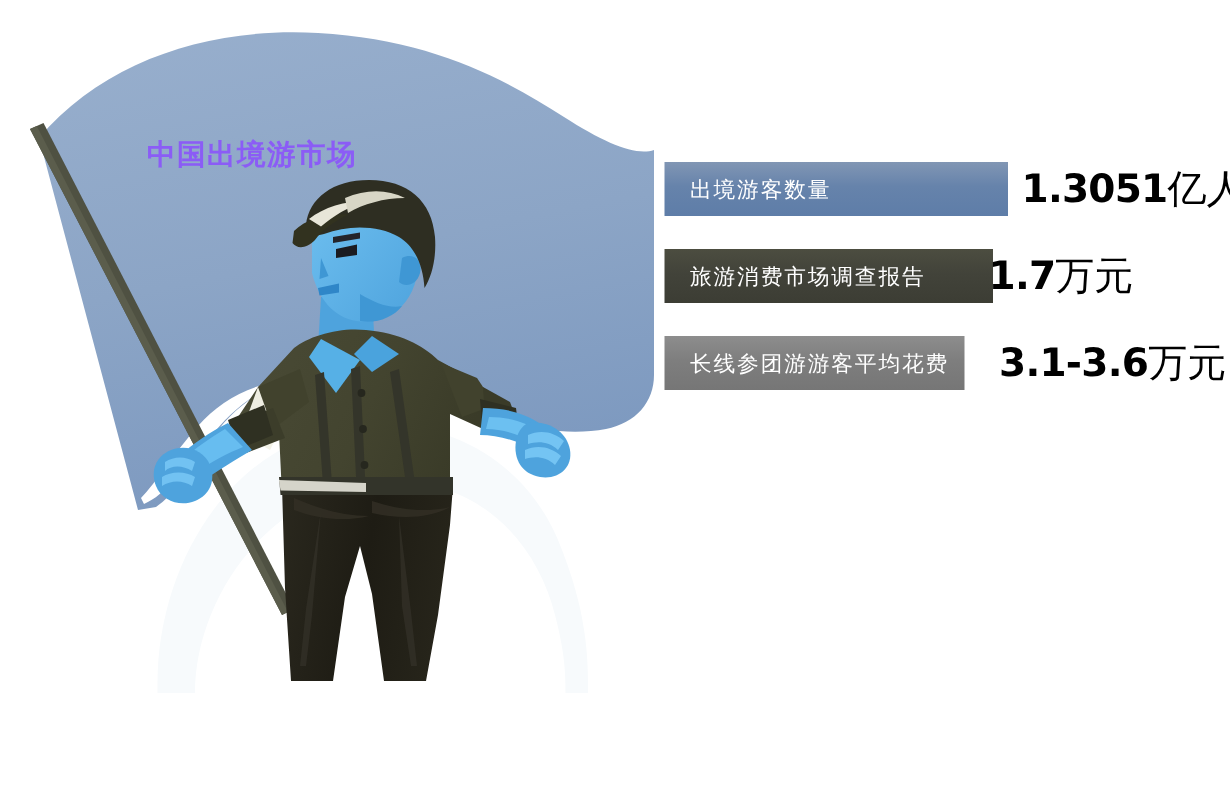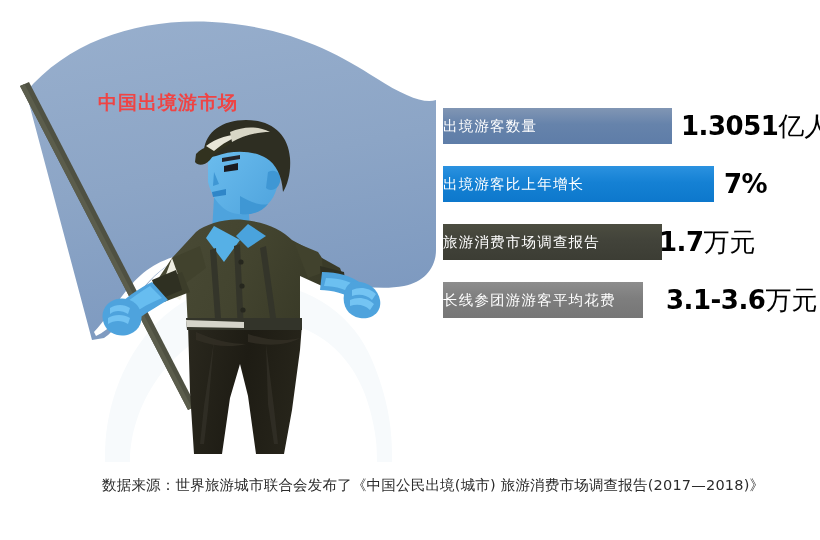--- a/index.html
+++ b/index.html
@@ -14,40 +14,41 @@
 
   
   #illustration{position:absolute;left:0;top:0;width:440px;height:460px;}
   #illustration svg{display:block;}
 
   .flag-title{
     position:absolute;
     left:98px;top:90px;
     font-size:19px;
     font-weight:bold;
-    color:#ef4444;
+    color:#8b5cf6;
     letter-spacing:1px;
     font-family:"DejaVu Sans","Liberation Sans",sans-serif;
     white-space:nowrap;
   }
 
   
   #stats{position:absolute;left:443px;top:108px;width:377px;}
   .stat-row{
     position:relative;
     height:36px;
     margin-bottom:22px;
   }
   .stat-bar{
     position:absolute;
     left:0;top:0;
     height:36px;
     display:flex;
     align-items:center;
     box-sizing:border-box;
+    padding-left:17px;
   }
   .stat-label{
     color:#ffffff;
     font-size:14.5px;
     letter-spacing:1.2px;
     white-space:nowrap;
     font-family:"DejaVu Sans","Liberation Sans",sans-serif;
   }
   .stat-value{
     position:absolute;
@@ -280,28 +281,20 @@
 
     <div class="stat-row">
       <div class="stat-bar bar-1">
         <span class="stat-label">出境游客数量</span>
       </div>
       <div class="stat-value val-1">
         <span class="num">1.3051</span><span class="unit">亿人次</span>
       </div>
     </div>
 
-    <div class="stat-row">
-      <div class="stat-bar bar-2">
-        <span class="stat-label">出境游客比上年增长</span>
-      </div>
-      <div class="stat-value val-2">
-        <span class="num">7%</span><span class="unit"></span>
-      </div>
-    </div>
 
     <div class="stat-row">
       <div class="stat-bar bar-3">
         <span class="stat-label">旅游消费市场调查报告</span>
       </div>
       <div class="stat-value val-3">
         <span class="num">1.7</span><span class="unit">万元</span>
       </div>
     </div>
 
@@ -309,15 +302,14 @@
       <div class="stat-bar bar-4">
         <span class="stat-label">长线参团游游客平均花费</span>
       </div>
       <div class="stat-value val-4">
         <span class="num">3.1-3.6</span><span class="unit">万元</span>
       </div>
     </div>
 
   </div>
 
-  <div id="source">数据来源：世界旅游城市联合会发布了《中国公民出境(城市) 旅游消费市场调查报告(2017—2018)》</div>
 
 </div>
 
 </body></html>

